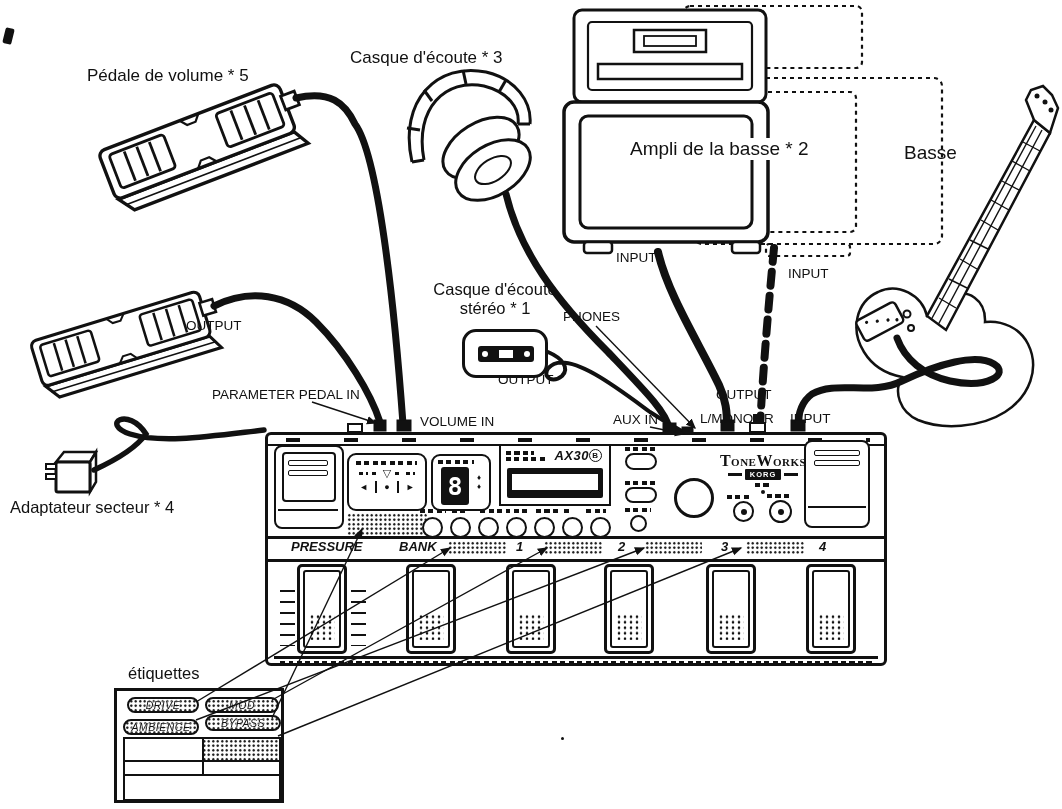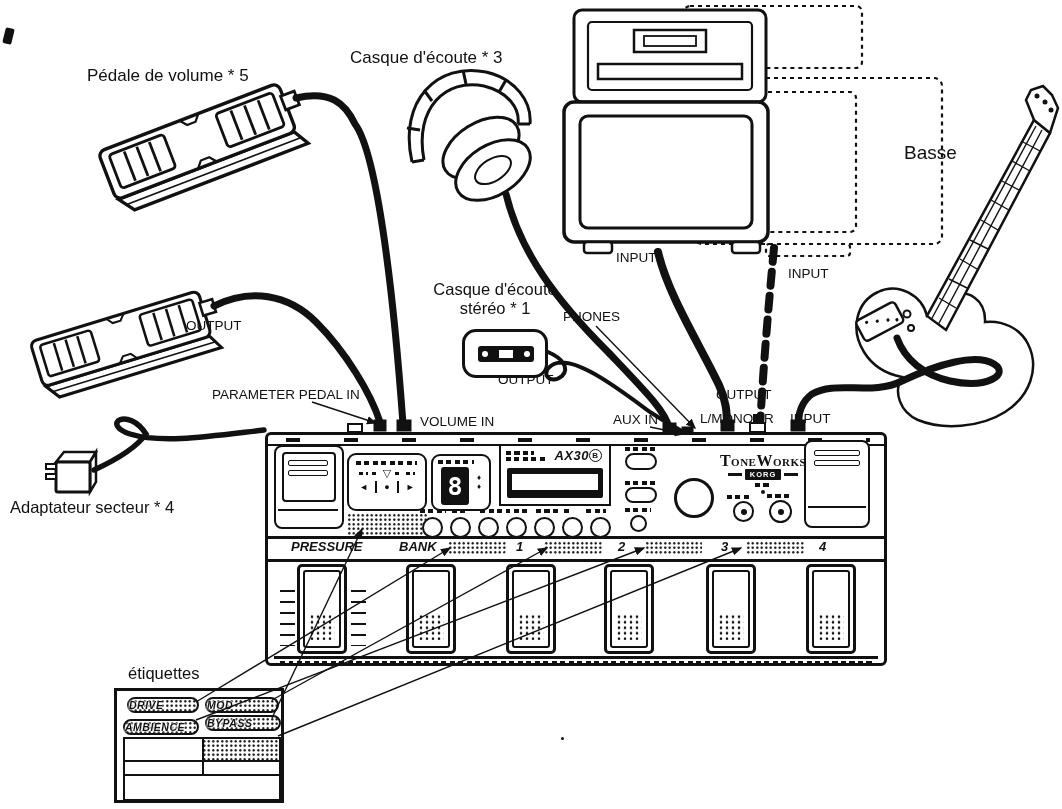--- a/index.html
+++ b/index.html
@@ -31,22 +31,22 @@
          line-height:11px;text-align:center;vertical-align:2px;font-weight:bold}
   .oval{position:absolute;border:2px solid #111;border-radius:10px;background:#fff;box-sizing:border-box}
   .rbtn{position:absolute;border:2.5px solid #111;border-radius:50%;background:#fff;box-sizing:border-box}
   .knob-dot{position:absolute;left:50%;top:50%;width:6px;height:6px;margin:-3px 0 0 -3px;background:#111;border-radius:50%}
   .stript{position:absolute;font-style:italic;font-weight:bold;font-size:13px}
   .fpedal{position:absolute;width:50px;height:90px;border:3px solid #111;border-radius:5px;box-sizing:border-box;background:#fff}
   .fpedal-in{position:absolute;left:3px;right:3px;top:3px;bottom:3px;border:2px solid #111;border-radius:3px}
   .fpedal .grip{position:absolute;left:4px;right:4px;bottom:6px;height:26px}
   .slats{position:absolute;width:15px;height:56px;background:repeating-linear-gradient(180deg,#111 0 2.5px,transparent 2.5px 11px)}
   .stickerbox{position:absolute;left:114px;top:688px;width:170px;height:115px;border:3px solid #111;background:#fff;box-sizing:border-box}
-  .pill{position:absolute;border:2px solid #111;border-radius:9px;display:flex;align-items:center;
-        font-style:italic;font-weight:bold;font-size:10.5px;letter-spacing:.5px;
+  .pill{position:absolute;border:2px solid #111;border-radius:9px;display:flex;align-items:center;justify-content:center;
+        font-style:italic;font-weight:normal;font-size:10.5px;letter-spacing:.5px;
         text-shadow:0 0 2px #fff,0 0 2px #fff,0 0 3px #fff;box-sizing:border-box}
   .tablebox{position:absolute;border:2px solid #111;box-sizing:border-box}
   .trow{position:absolute;left:0;right:0;border-bottom:2px solid #111;box-sizing:border-box}
   .tdiv{position:absolute;left:50%;top:0;bottom:0;border-left:2px solid #111}
   .walkman{position:absolute;left:462px;top:329px;width:86px;height:49px;border:3px solid #111;border-radius:14px;background:#fff;box-sizing:border-box}
   .wbar{position:absolute;left:13px;top:14px;width:56px;height:16px;background:#111;border-radius:3px}
   .wdot{position:absolute;width:6px;height:6px;background:#fff;border-radius:50%;top:5px}
   .wwin{position:absolute;left:21px;top:4px;width:14px;height:8px;background:#fff}
   .tw-name{font-family:"Liberation Serif",serif;font-variant:small-caps;font-weight:bold;font-size:16px;letter-spacing:.5px;text-align:center}
   .tw-row{display:flex;align-items:center;justify-content:center;gap:3px;margin-top:-1px}
@@ -376,20 +376,21 @@
       <line x1="272" y1="718" x2="362" y2="529" marker-end="url(#ah)"></line>
       <line x1="196" y1="702" x2="450" y2="548" marker-end="url(#ah)"></line>
       <line x1="272" y1="700" x2="547" y2="548" marker-end="url(#ah)"></line>
       <line x1="196" y1="720" x2="644" y2="548" marker-end="url(#ah)"></line>
       <line x1="278" y1="736" x2="741" y2="548" marker-end="url(#ah)"></line>
     </g>
   </svg>
 
   <div class="lbl" style="left:87px;top:66px">Pédale de volume * 5</div>
   <div class="lbl" style="left:350px;top:48px">Casque d'écoute * 3</div>
+  <div class="lbl big" style="left:628px;top:138px;background:#fff;padding:0 2px">Ampli de la basse * 2</div>
   <div class="lbl big" style="left:904px;top:142px">Basse</div>
   <div class="abs center2" style="left:415px;top:280px;width:160px">
     <div>Casque d'écoute</div>
     <div>stéréo * 1</div>
   </div>
   <div class="lbl mid" style="left:10px;top:498px">Adaptateur secteur * 4</div>
   <div class="lbl mid" style="left:128px;top:664px">étiquettes</div>
 
   <div class="lbl port" style="left:186px;top:318px">OUTPUT</div>
   <div class="lbl port" style="left:498px;top:372px">OUTPUT</div>

